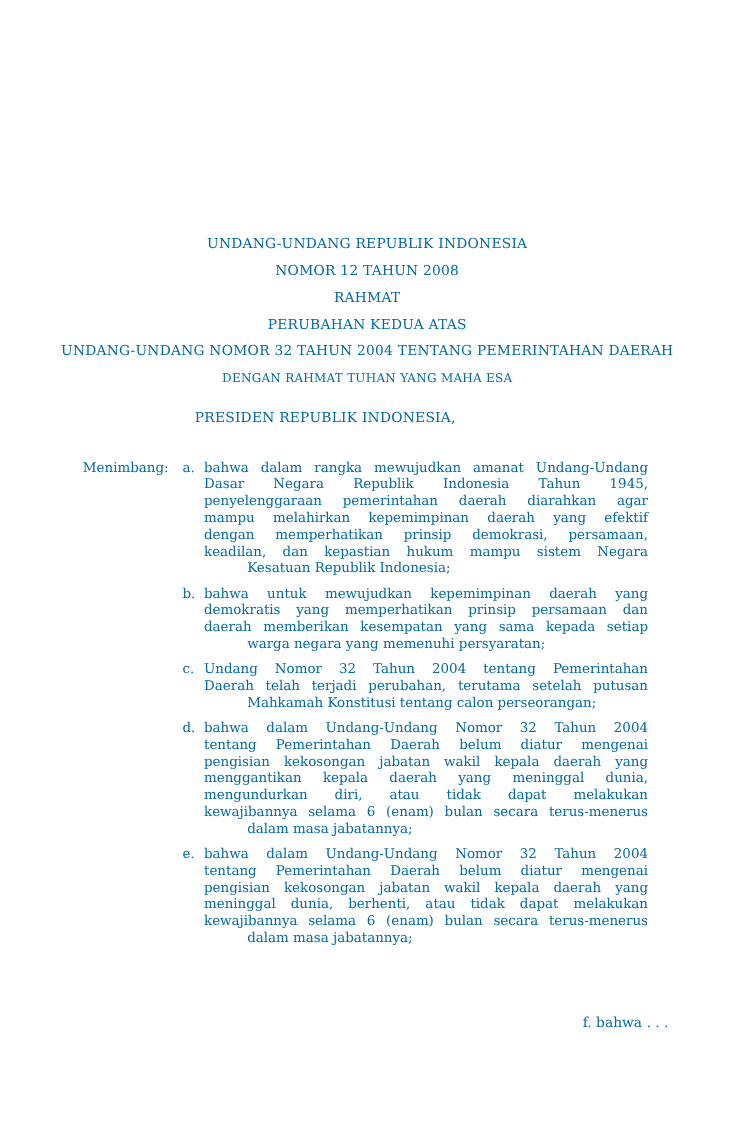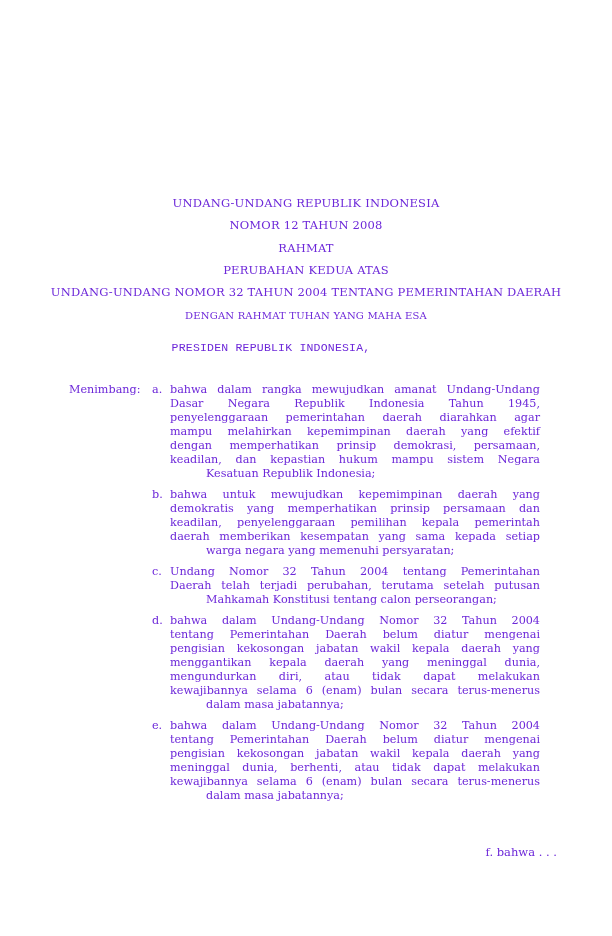--- a/index.html
+++ b/index.html
@@ -3,21 +3,21 @@
 <meta charset="utf-8">
 <style>
   html, body { margin: 0; padding: 0; background: #ffffff; }
   .page {
     position: relative;
     width: 612px;
     height: 936px;
     background: #ffffff;
     overflow: hidden;
     font-family: "DejaVu Serif", "Liberation Serif", serif;
-    color: #6d28d9;
+    color: #0369a1;
   }
   
   .heading {
     position: absolute;
     top: 192px;
     left: 0;
     width: 612px;
     text-align: center;
     font-size: 11.5px;
     line-height: 22.3px;
@@ -35,21 +35,20 @@
   }
   .issuer-line {
     position: absolute;
     top: 341px;
     left: 0;
     width: 542px;
     text-align: center;
     font-size: 11.5px;
     line-height: 14px;
     letter-spacing: 0.2px;
-    font-family: Liberation Mono, monospace;
   }
   
   .considering {
     position: absolute;
     top: 383px;
     left: 69px;
     width: 471px;
     display: flex;
     font-size: 11.2px;
     line-height: 14px;
@@ -111,21 +110,20 @@
             <div class="cons-line">dengan memperhatikan prinsip demokrasi, persamaan,</div>
             <div class="cons-line">keadilan, dan kepastian hukum mampu sistem Negara</div>
             <div class="cons-line last-line">Kesatuan Republik Indonesia;</div>
           </div>
         </div>
         <div class="cons-item">
           <div class="cons-letter">b.</div>
           <div class="cons-text">
             <div class="cons-line">bahwa untuk mewujudkan kepemimpinan daerah yang</div>
             <div class="cons-line">demokratis yang memperhatikan prinsip persamaan dan</div>
-            <div class="cons-line">keadilan, penyelenggaraan pemilihan kepala pemerintah</div>
             <div class="cons-line">daerah memberikan kesempatan yang sama kepada setiap</div>
             <div class="cons-line last-line">warga negara yang memenuhi persyaratan;</div>
           </div>
         </div>
         <div class="cons-item">
           <div class="cons-letter">c.</div>
           <div class="cons-text">
             <div class="cons-line">Undang Nomor 32 Tahun 2004 tentang Pemerintahan</div>
             <div class="cons-line">Daerah telah terjadi perubahan, terutama setelah putusan</div>
             <div class="cons-line last-line">Mahkamah Konstitusi tentang calon perseorangan;</div>

